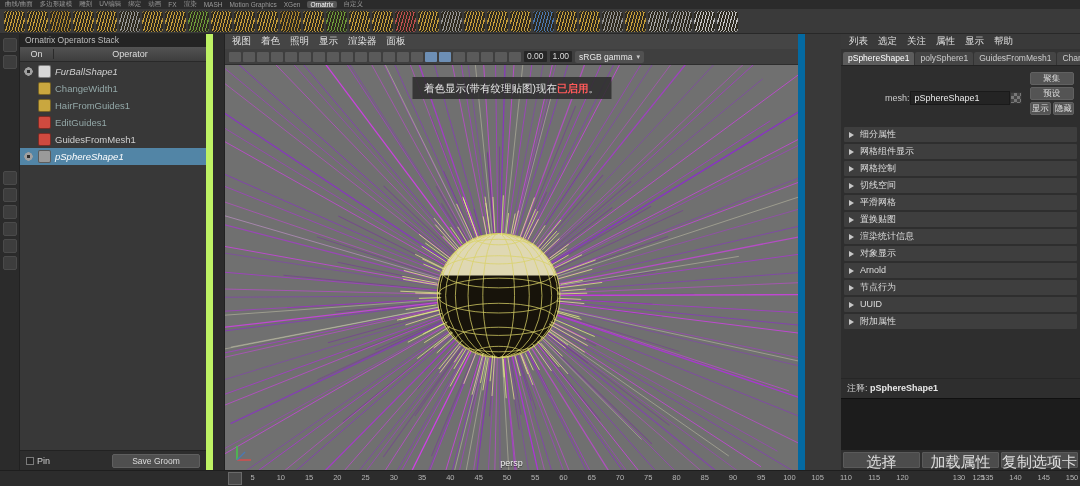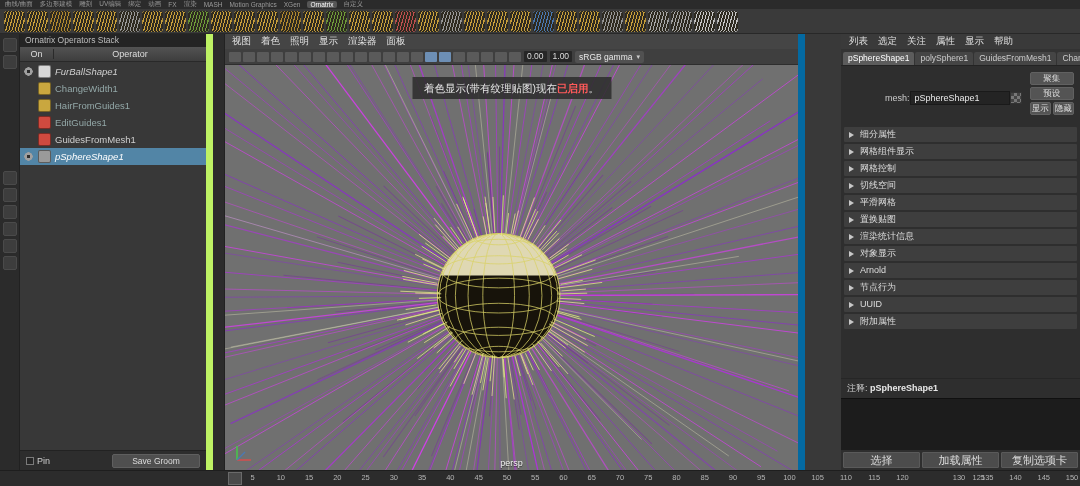--- a/index.html
+++ b/index.html
@@ -77,21 +77,21 @@
   .ae-side button, .showhide button { font-size:8.5px; height:13px; background:#545454; border:1px solid #616161; color:#ddd; border-radius:2px; padding:0; width:100%; }
   .showhide { display:flex; gap:2px; }
   .ae-sections { display:flex; flex-direction:column; gap:2px; padding:2px 3px; margin-top:8px; }
   .ae-sec { height:15px; line-height:15px; background:#3e3e3e; border-radius:1px; font-size:9px; color:#ddd; padding-left:16px; position:relative; }
   .ae-sec::before { content:''; position:absolute; left:5px; top:4.5px; border-left:5px solid #c8c8c8; border-top:3px solid transparent; border-bottom:3px solid transparent; }
   .ae-spacer { flex:1; }
   .ae-notes-label { font-size:9px; color:#ccc; padding:3px 6px; border-top:1px solid #262626; }
   .ae-notes-label b { color:#e8e8e8; }
   .ae-notes { height:52px; background:#1c1c1c; border-top:1px solid #101010; }
   .ae-bottom { display:flex; gap:2px; padding:2px; height:20px; }
-  .ae-bottom button { flex:1; background:#4c4c4c; border:1px solid #5a5a5a; color:#ddd; font-size:11px; border-radius:1px; }
+  .ae-bottom button { flex:1; background:#4c4c4c; border:1px solid #5a5a5a; color:#ddd; font-size:15px; border-radius:1px; }
 
   
   .timeline { height:16px; background:#2c2c2c; border-top:1px solid #1e1e1e; position:relative; }
   .ruler { position:absolute; left:230px; right:8px; top:0; bottom:0; }
   .tick { position:absolute; top:2px; transform:translateX(-50%); font-size:7.5px; color:#b5b5b5; }
   .cur { position:absolute; top:1px; bottom:1px; width:14px; background:#4a4a4a; border:1px solid #6a6a6a; transform:translateX(-2px); }
 </style>
 </head>
 <body>
 

